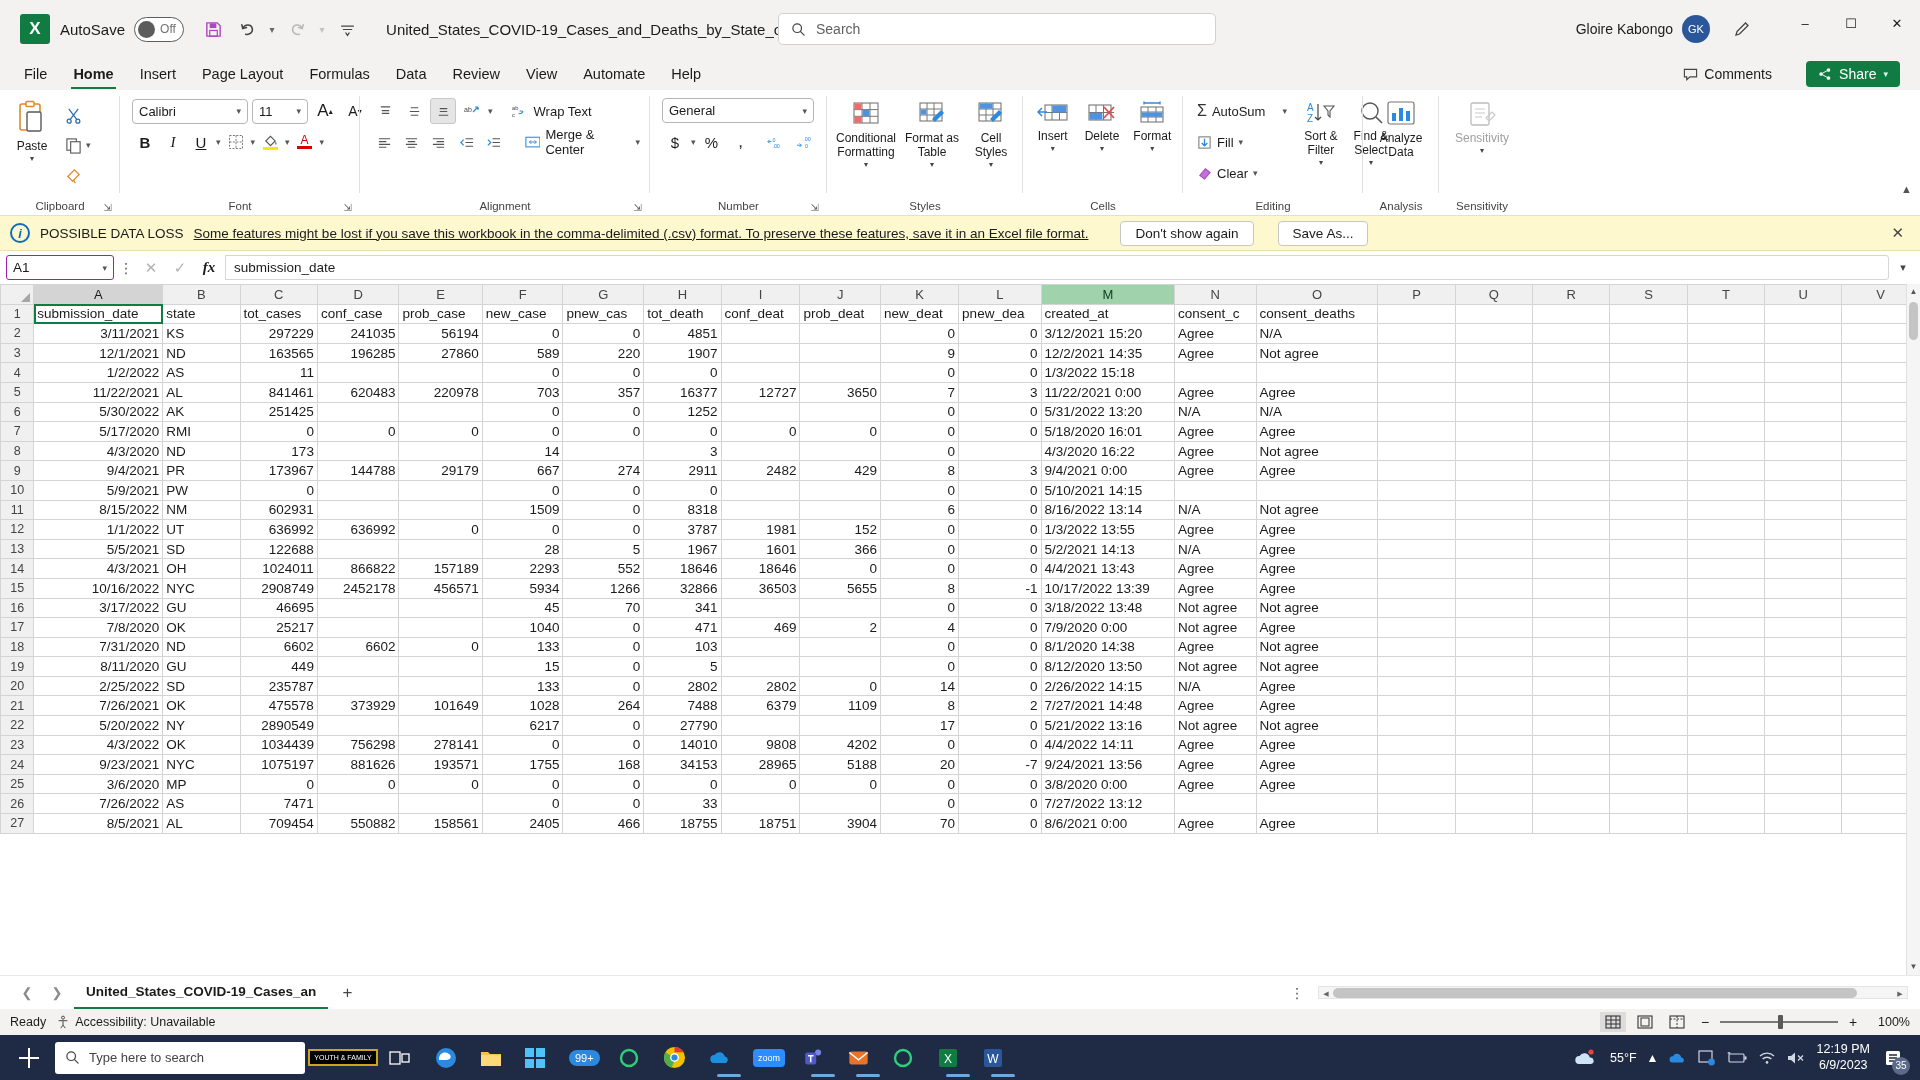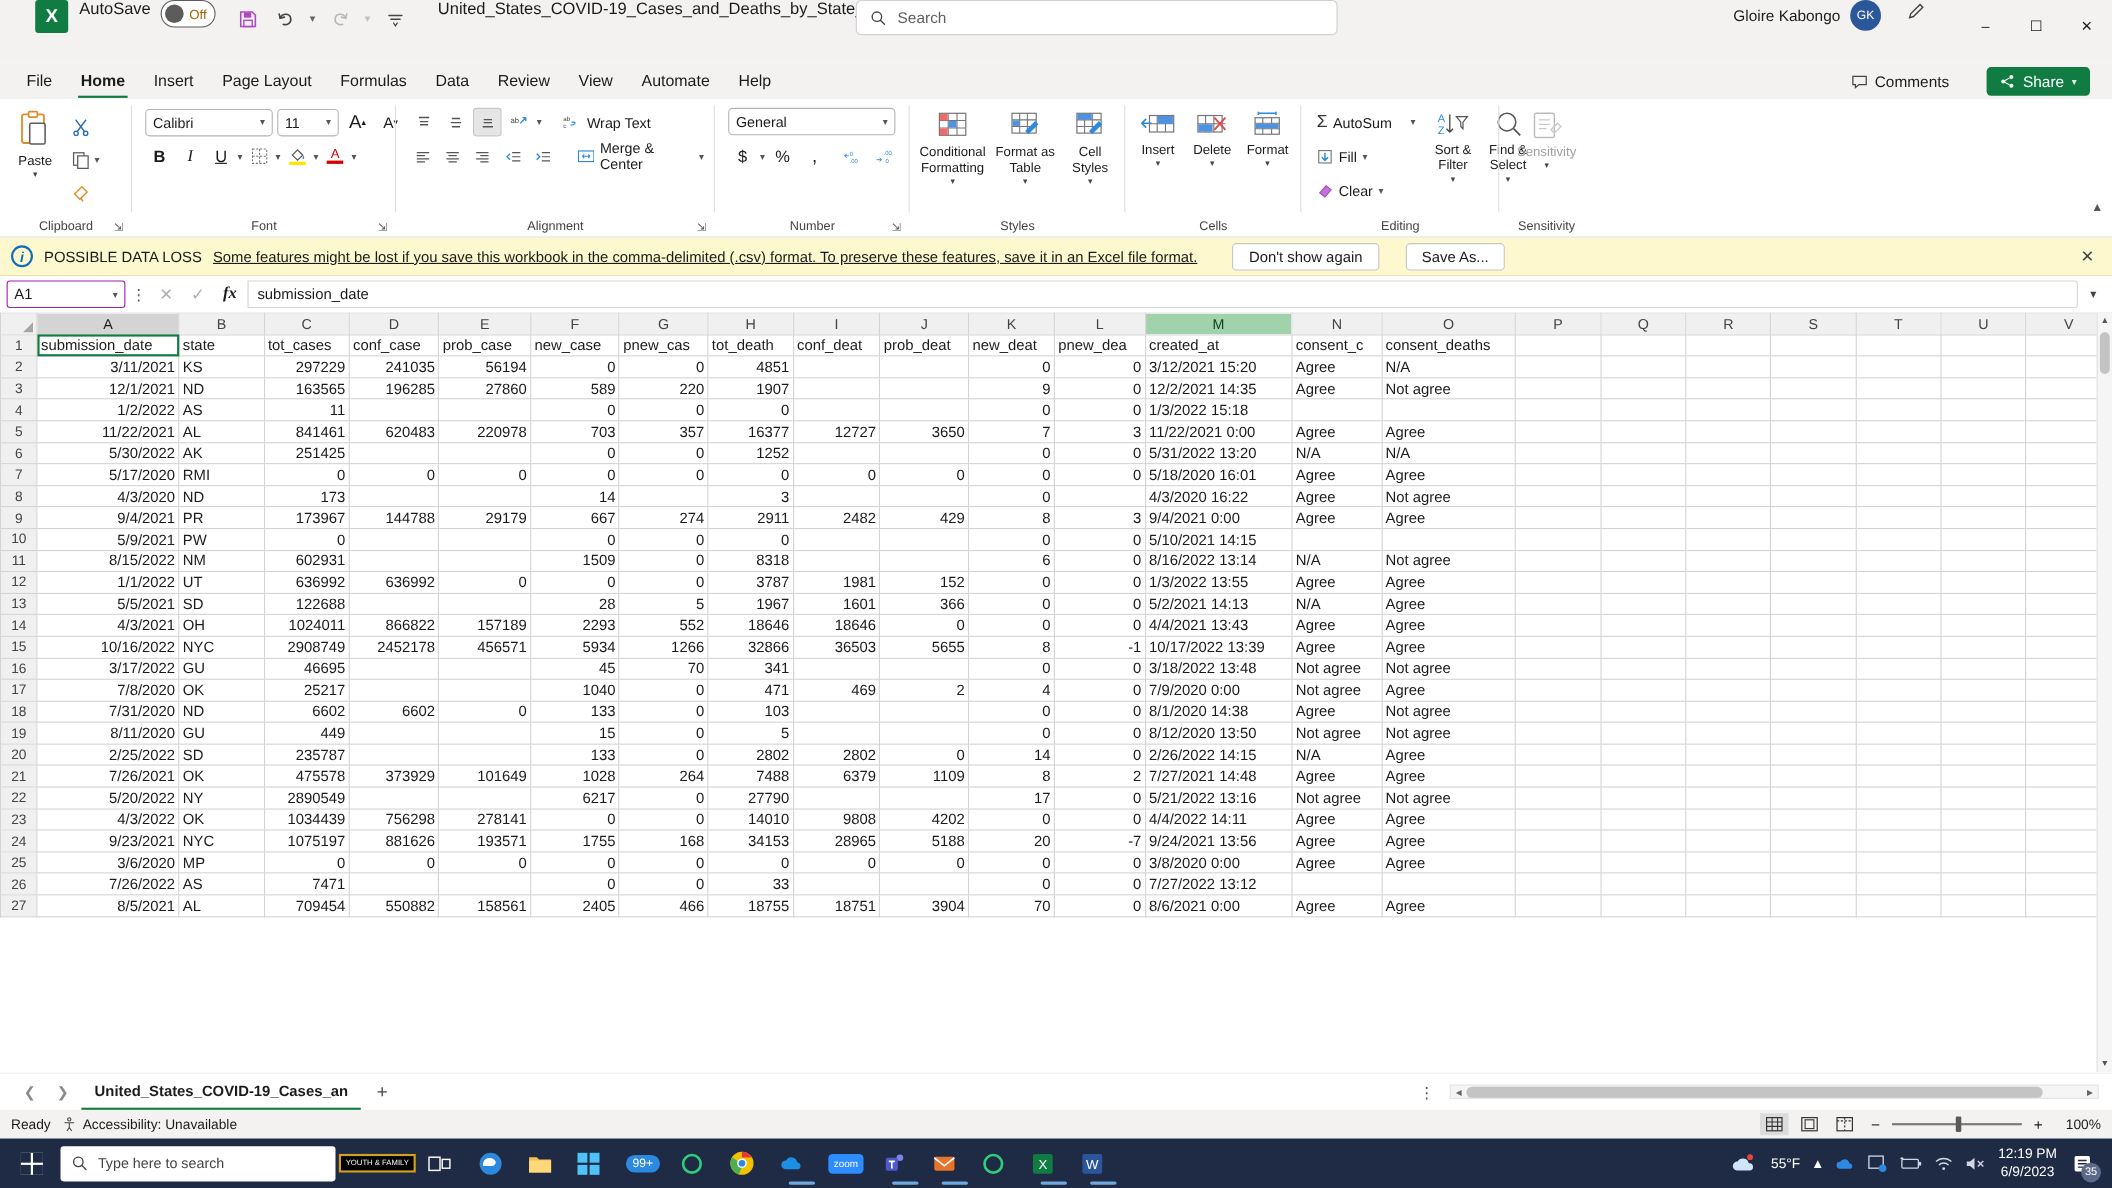--- a/index.html
+++ b/index.html
@@ -7,27 +7,27 @@
   body {
     font-family: "Liberation Sans", sans-serif;
     font-size: 14px;
     background:#fff;
     color:#1b1b1b;
     -webkit-font-smoothing: antialiased;
   }
   .app { width:1920px; height:1080px; display:flex; flex-direction:column; background:#fff; }
 
   
-  .titlebar { height:58px; background:#f3f2f1; display:flex; padding:0 20px; flex:0 0 58px; position:relative; }
+  .titlebar { height:58px; background:#f3f2f1; display:flex; align-items:center; padding:0 8px; flex:0 0 58px; position:relative; }
   .xl-logo { width:30px; height:30px; margin:0 10px 0 12px; background:#107c41; border-radius:3px; position:relative; flex:0 0 30px;}
   .xl-logo:after{ content:"X"; position:absolute; inset:0; color:#fff; font-weight:bold; font-size:17px; display:flex; align-items:center; justify-content:center;}
   .autosave-label { font-size:15px; color:#1b1b1b; margin-right:9px; }
   .toggle { width:50px; height:25px; border-radius:13px; border:1px solid #5c5c5c; background:#fff; display:flex; align-items:center; padding:0 3px; position:relative; margin-right:12px; flex:0 0 50px;}
   .toggle .knob { width:17px; height:17px; border-radius:50%; background:#5c5c5c; }
-  .toggle .off { font-size:12px; color:#a16207; margin-left:5px; }
+  .toggle .off { font-size:12px; color:#737373; margin-left:5px; }
   .tb-icon { width:34px; height:34px; display:flex; align-items:center; justify-content:center; border-radius:4px; color:#444; font-size:19px; flex:0 0 34px;}
   .tb-icon.save { color:#b146c2; }
   .tb-icon.disabled { color:#b8b8b8; }
   .tb-caret { width:16px; height:34px; display:flex; align-items:center; justify-content:center; font-size:10px; color:#666; flex:0 0 16px;}
   .doc-title { font-size:15px; color:#1b1b1b; margin-left:22px; white-space:nowrap; max-width:510px; overflow:hidden; }
   .title-caret { margin-left:10px; font-size:11px; color:#333; }
   .searchbox { position:absolute; left:778px; width:438px; height:32px; background:#fff; border:1px solid #d1d1d1; border-radius:5px; display:flex; align-items:center; padding:0 12px; }
   .searchbox .ph { color:#616161; font-size:14px; margin-left:10px; }
   .user-area { position:absolute; right:210px; display:flex; align-items:center; gap:9px;}
   .user-name { font-size:14px; color:#1b1b1b; }
@@ -560,20 +560,36 @@
                 </svg>
             </span>
             <span>Find &amp; Select</span>
             <span class="cv">▾</span>
           </div>
         </div>
       </div>
       <div class="grp-name">Editing</div>
     </div>
 
+    <div class="grp" style="width:76px">
+      <div class="grp-body" style="justify-content:center">
+        <div class="bigbtn" style="width:62px">
+          <span class="gl">
+            <svg width="34" height="30" viewBox="0 0 34 30">
+                <rect x="4" y="2" width="26" height="22" rx="2" fill="none" stroke="#777" stroke-width="1.2"></rect>
+                <rect x="8" y="13" width="4" height="8" fill="#2b8ae0"></rect>
+                <rect x="15" y="8" width="4" height="13" fill="#2b8ae0"></rect>
+                <rect x="22" y="11" width="4" height="10" fill="#2b8ae0"></rect>
+              </svg>
+          </span>
+          <span>Analyze Data</span>
+        </div>
+      </div>
+      <div class="grp-name">Analysis</div>
+    </div>
 
     <div class="grp nodiv" style="width:86px">
       <div class="grp-body" style="justify-content:center">
         <div class="bigbtn" style="width:68px;color:#a0a0a0">
           <span class="gl">
             <svg width="32" height="30" viewBox="0 0 32 30">
                 <rect x="5" y="3" width="18" height="22" rx="1.5" fill="none" stroke="#bcbcbc" stroke-width="1.3"></rect>
                 <path d="M9 9h10M9 13h10M9 17h7" stroke="#c9c9c9" stroke-width="1.2"></path>
                 <path d="M20 18 l6 -6 3 3 -6 6z" fill="none" stroke="#c9c9c9" stroke-width="1.2"></path>
               </svg>

